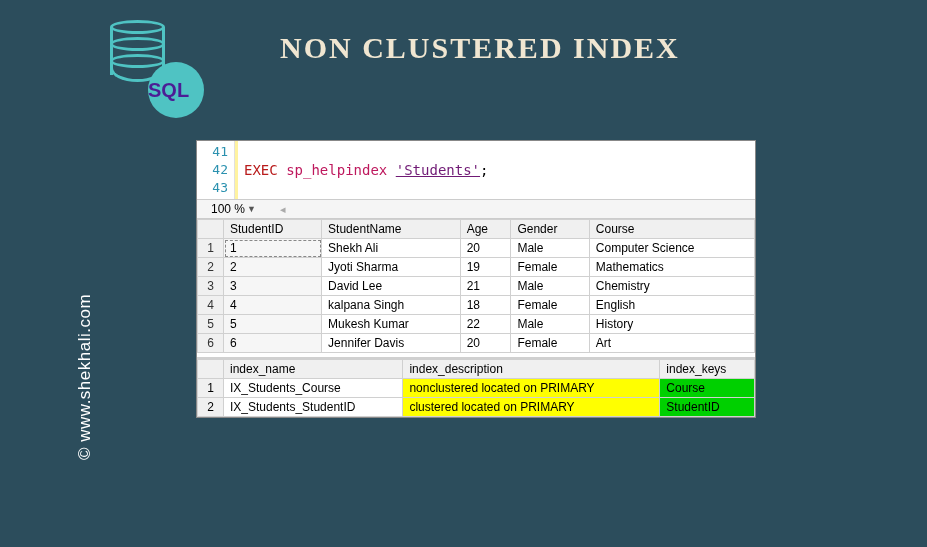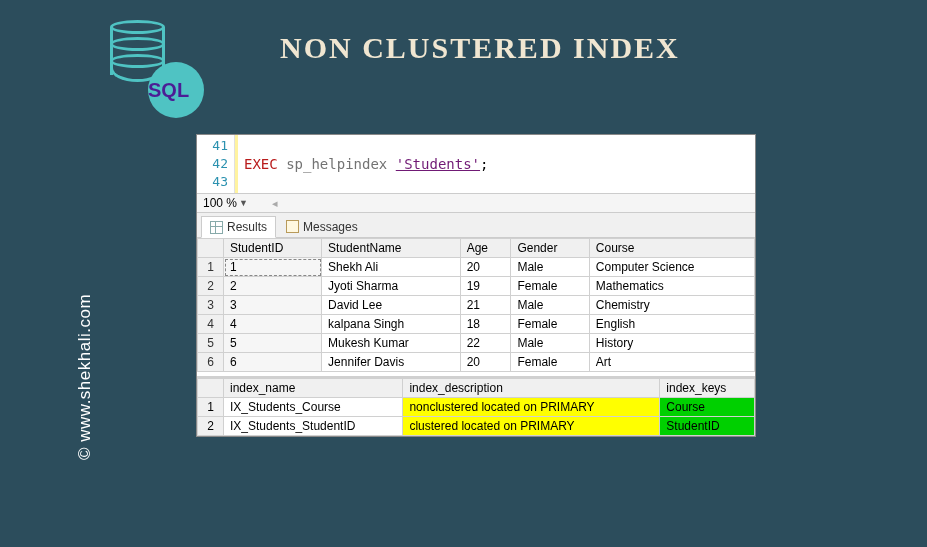--- a/index.html
+++ b/index.html
@@ -83,21 +83,21 @@
       transform: rotate(-90deg);
       transform-origin: left top;
       color: #ffffff;
       font-size: 17px;
       font-family: Arial, sans-serif;
       letter-spacing: 0.5px;
     }
     .ssms-window {
       position: absolute;
       left: 196px;
-      top: 134px;
+      top: 140px;
       width: 560px;
       background: #ffffff;
       border: 1px solid #888;
       font-family: 'Segoe UI', Tahoma, sans-serif;
       font-size: 12px;
     }
     .code-area {
       display: flex;
       background: #ffffff;
       border-bottom: 1px solid #ccc;
@@ -116,26 +116,26 @@
     .code-text {
       padding: 2px 6px;
       font-family: Consolas, monospace;
       font-size: 14px;
       line-height: 18px;
       flex: 1;
       border-left: 3px solid #fff3a0;
     }
     .code-text .line { white-space: pre; }
     .kw { color: #b91c1c; }
-    .sp { color: #737373; }
+    .sp { color: #be185d; }
     .str { color: #701a75; text-decoration: underline; }
     .zoom-bar {
       display: flex;
       align-items: flex-end;
-      padding: 2px 4px;
+      padding: 2px 12px;
       border-bottom: 1px solid #ccc;
       background: #f5f5f5;
       font-size: 12px;
       gap: 20px;
     }
     .zoom-select {
       display: flex;
       align-items: center;
       gap: 2px;
       padding: 0 2px;
@@ -289,30 +289,20 @@
   </div>
 
   <div class="zoom-bar">
     <div class="zoom-select">
       <span>100 %</span>
       <span class="dropdown-arrow">▼</span>
     </div>
     <span class="scroll-left">◂</span>
   </div>
 
-  <div class="tabs-row">
-    <div class="tab active">
-      <span class="tab-icon grid-icon"></span>
-      <span>Results</span>
-    </div>
-    <div class="tab">
-      <span class="tab-icon msg-icon"></span>
-      <span>Messages</span>
-    </div>
-  </div>
 
   <div class="grid-wrap">
     <table class="results-grid">
       <thead>
         <tr>
           <th class="rownum"></th>
           <th>StudentID</th>
           <th>StudentName</th>
           <th>Age</th>
           <th>Gender</th>

